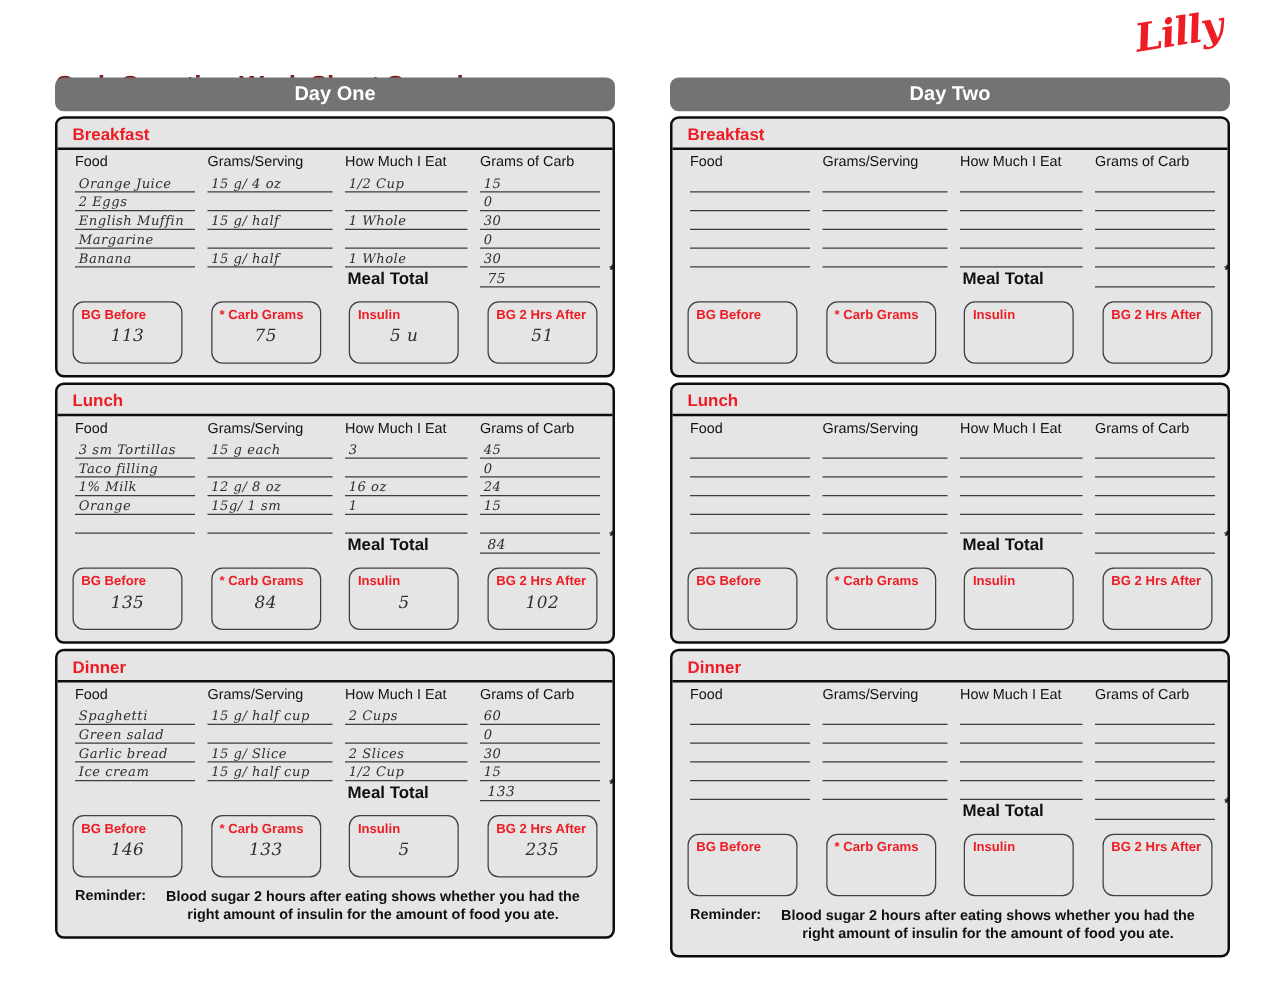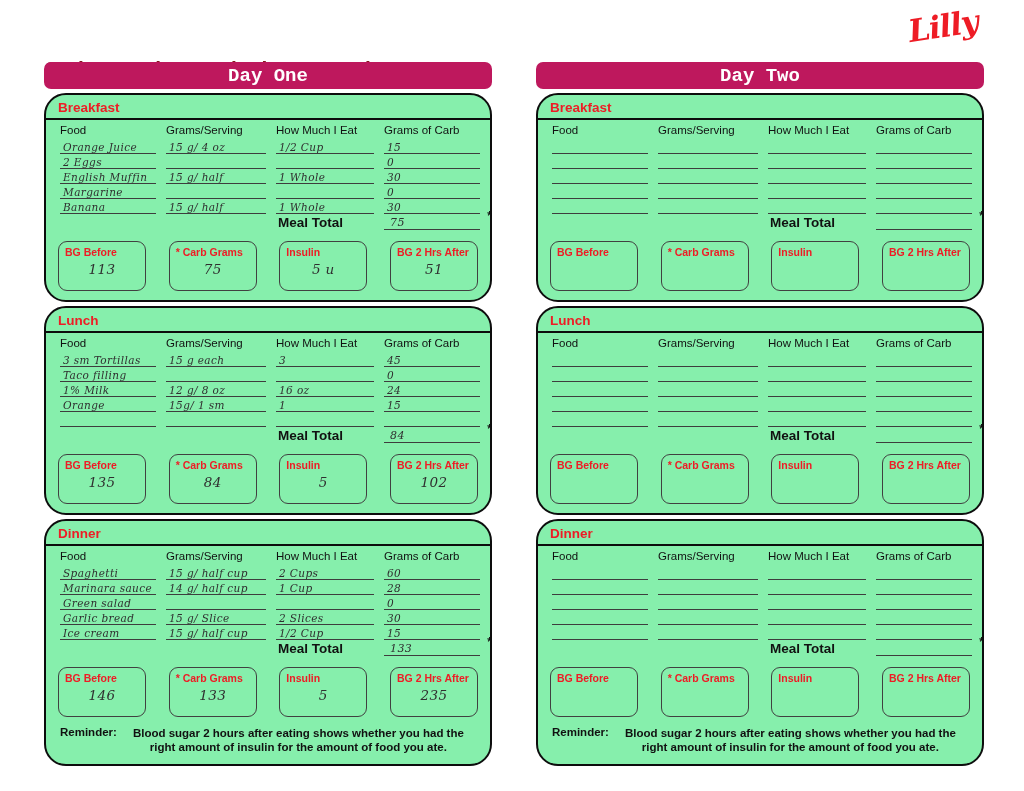--- a/index.html
+++ b/index.html
@@ -15,28 +15,28 @@
   }
   .lilly-logo {
     position:absolute; right:46px; top:8px;
     font-family:"DejaVu Serif", serif; font-style:italic; font-weight:bold;
     font-size:31px; color:#ee1c25; transform:rotate(-9deg); letter-spacing:-1px;
   }
   
   .days { position:absolute; left:44px; top:62px; display:flex; gap:44px; }
   .day-column { width:448px; }
   .day-banner {
-    height:27px; background:#be185d; border-radius:7px;
+    height:27px; background:#737373; border-radius:7px;
     display:flex; align-items:center; justify-content:center;
-    color:#fff; font-weight:bold; font-size:19px;font-family:Liberation Mono, monospace;
+    color:#fff; font-weight:bold; font-size:16px;
   }
   
   .meal-card {
-    margin-top:4px; border:2.5px solid #0d0d0d; border-radius:22px;
-    background:#86efac; padding-bottom:9px;
+    margin-top:4px; border:2.5px solid #0d0d0d; border-radius:7px;
+    background:#e5e5e5; padding-bottom:9px;
   }
   .meal-title {
     color:#ee1c25; font-weight:bold; font-size:13.5px;
     padding:5px 12px 3px; border-bottom:2px solid #0d0d0d;
   }
   .grid {
     display:grid; grid-template-columns:96px 100px 98px 96px;
     column-gap:10px; padding:0 14px;
   }
   .grid.head { padding-top:4px; }
@@ -328,34 +328,20 @@
                   <span class="hand">15 g/ half cup</span>
                 </div>
     <div class="cell">
                   <span class="hand">2 Cups</span>
                 </div>
     <div class="cell">
                   <span class="hand">60</span>
                 </div>
   </div>
 
-  <div class="grid">
-    <div class="cell">
-                  <span class="hand">Marinara sauce</span>
-                </div>
-    <div class="cell">
-                  <span class="hand">14 g/ half cup</span>
-                </div>
-    <div class="cell">
-                  <span class="hand">1 Cup</span>
-                </div>
-    <div class="cell">
-                  <span class="hand">28</span>
-                </div>
-  </div>
 
   <div class="grid">
     <div class="cell">
                   <span class="hand">Green salad</span>
                 </div>
     <div class="cell">
                   <span class="hand"></span>
                 </div>
     <div class="cell">
                   <span class="hand"></span>

